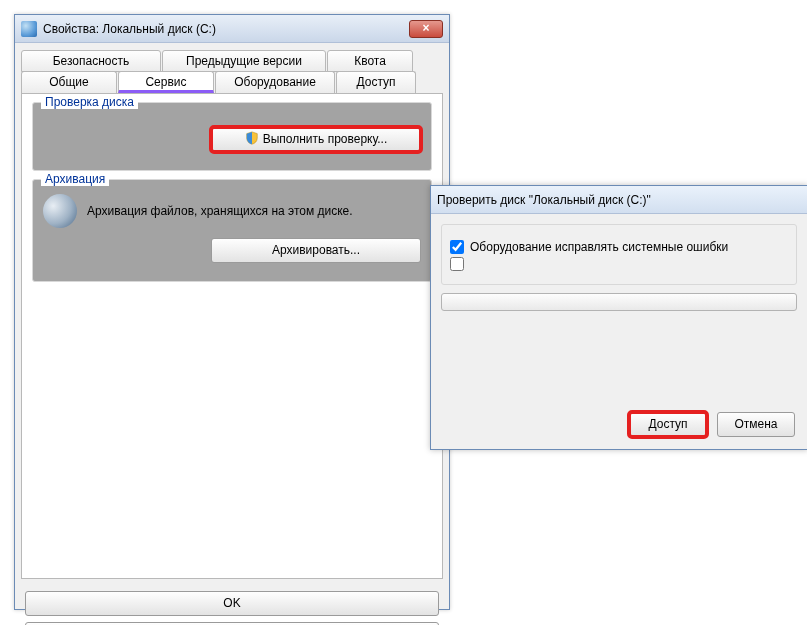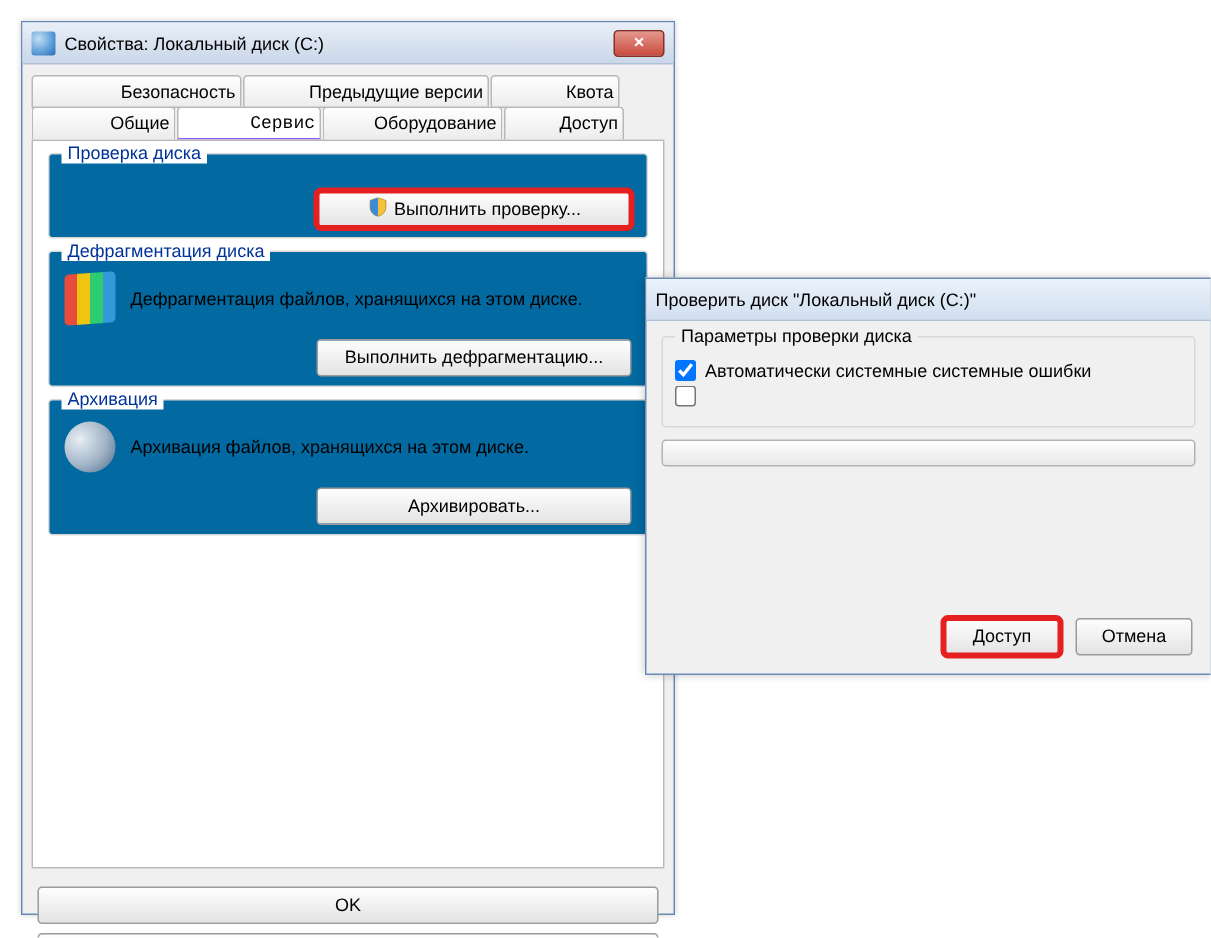--- a/index.html
+++ b/index.html
@@ -51,48 +51,47 @@
     margin: 7px 6px 0 6px;
     display: flex; flex-wrap: wrap;
     position: relative;
   }
   .tab-row { display:flex; width:100%; }
   .tab {
     border: 1px solid #b8b8b8;
     border-bottom: none;
     background: linear-gradient(#fefefe, #ececec);
     padding: 3px 3px;
-    text-align: right;
+    text-align: center;
     border-radius: 3px 3px 0 0;
     margin-right: 1px;
     height: 22px; line-height: 15px;
     position: relative;
   }
   .tab-row.top .tab { border-bottom: 1px solid #b8b8b8; border-radius:3px 3px 0 0; margin-bottom:-1px;}
   .tab-row.bottom { margin-top:0; }
   .tab.active {
     background: #fff;
-    border-bottom: 1px solid #8b5cf6;
+    border-bottom: 3px solid #8b5cf6;
     z-index: 2;
-    font-family: Liberation Mono, monospace;
   }
   .tab-content {
     margin: 0 6px 6px 6px;
     background: #fff;
     border: 1px solid #b8b8b8;
     padding: 8px 10px 14px 10px;
     height: 486px;
   }
   .groupbox {
     border: 1px solid #d8d8d8;
     border-radius: 3px;
     margin-bottom: 8px;
-    padding: 14px 10px 6px 10px;
-    position: relative;
-    background:#0369a1;
+    padding: 14px 10px 18px 10px;
+    position: relative;
+    background:#a3a3a3;
   }
   .groupbox .legend {
     position: absolute;
     top: -8px; left: 8px;
     background: #fff;
     padding: 0 4px;
     color:#003399;
   }
   .gb-row { display:flex; align-items:center; gap:10px; }
   .gb-icon {
@@ -213,30 +212,20 @@
           <span class="shield">
             <svg viewBox="0 0 16 16" width="14" height="14">
                 <path d="M8 1 L14 3 V8 C14 12 11 14.5 8 15 C5 14.5 2 12 2 8 V3 Z" fill="#f7c23b" stroke="#b58a12" stroke-width="0.6"></path>
                 <path d="M8 1 L8 15 C5 14.5 2 12 2 8 V3 Z" fill="#3b8bd8"></path>
               </svg>
           </span><span>Выполнить проверку...</span>
         </div>
       </div>
     </div>
 
-    <div class="groupbox">
-      <div class="legend">Дефрагментация диска</div>
-      <div class="gb-row">
-        <div class="gb-icon ico-defrag"></div>
-        <div class="gb-desc">Дефрагментация файлов, хранящихся на этом диске.</div>
-      </div>
-      <div class="gb-btnrow">
-        <div class="win-button" style="min-width:210px">Выполнить дефрагментацию...</div>
-      </div>
-    </div>
 
     <div class="groupbox">
       <div class="legend">Архивация</div>
       <div class="gb-row">
         <div class="gb-icon ico-backup"></div>
         <div class="gb-desc">Архивация файлов, хранящихся на этом диске.</div>
       </div>
       <div class="gb-btnrow">
         <div class="win-button" style="min-width:210px">Архивировать...</div>
       </div>
@@ -250,24 +239,23 @@
     <div class="win-button small disabled">Применить</div>
   </div>
 </div>
 
 <div class="check-window">
   <div class="titlebar">
     <div class="title-text">Проверить диск "Локальный диск (C:)"</div>
   </div>
 
   <div class="params-group">
-    <div class="legend">Параметры проверки диска</div>
     <label class="chk-row">
       <input type="checkbox" checked="" style="">
-      <span>Автоматически системные системные ошибки</span>
+      <span>Оборудование исправлять системные ошибки</span>
     </label>
     <label class="chk-row">
       <input type="checkbox" style="">
     </label>
   </div>
 
   <div class="progressbar"></div>
 
   <div class="check-buttons">
     <div class="win-button small highlight-red" style="min-width:78px">Доступ</div>

